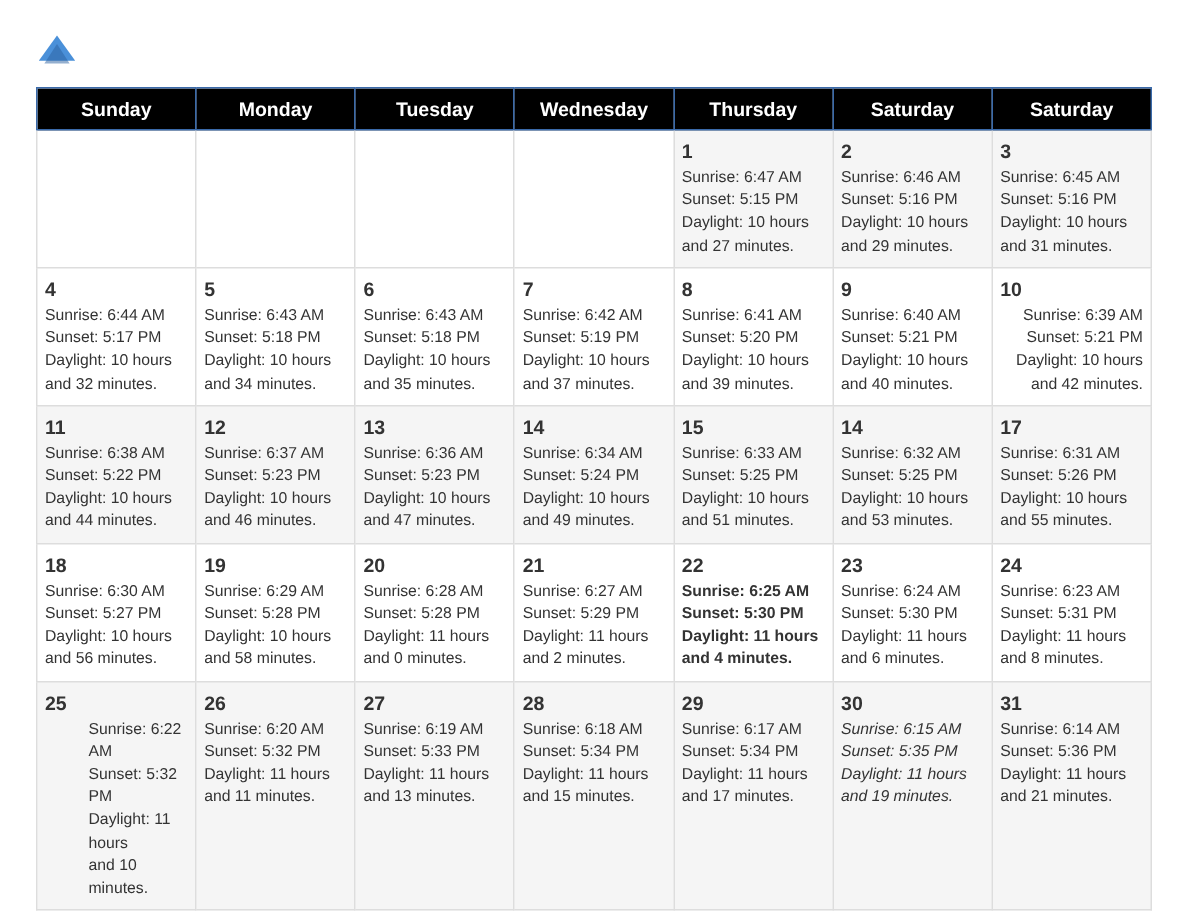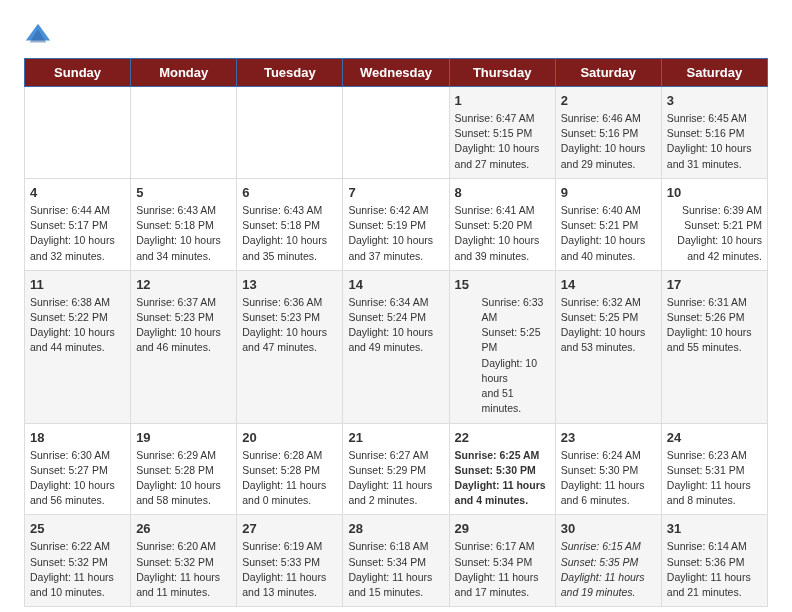--- a/index.html
+++ b/index.html
@@ -37,21 +37,21 @@
     .subtitle {
       font-size: 16px;
       color: #555;
     }
     table {
       width: 100%;
       border-collapse: collapse;
       font-size: 11px;
     }
     thead th {
-      background-color: #7f1d1d;
+      background-color: #000000;
       color: #fff;
       text-align: center;
       padding: 6px 4px;
       font-size: 13px;
       font-weight: bold;
       border: 1px solid #3a6aaa;
     }
     tbody tr {
       border-bottom: 1px solid #ccc;
     }
@@ -217,21 +217,21 @@
         </td>
         <td>
           <span class="day-num">14</span>
           <div class="day-info" style="white-space: pre-line;">Sunrise: 6:34 AM
 Sunset: 5:24 PM
 Daylight: 10 hours
 and 49 minutes.</div>
         </td>
         <td>
           <span class="day-num">15</span>
-          <div class="day-info" style="white-space: pre-line; margin-left: 27px;">Sunrise: 6:33 AM
+          <div class="day-info" style="white-space: pre-line;">Sunrise: 6:33 AM
 Sunset: 5:25 PM
 Daylight: 10 hours
 and 51 minutes.</div>
         </td>
         <td>
           <span class="day-num">14</span>
           <div class="day-info" style="white-space: pre-line;">Sunrise: 6:32 AM
 Sunset: 5:25 PM
 Daylight: 10 hours
 and 53 minutes.</div>
@@ -291,21 +291,21 @@
           <span class="day-num">24</span>
           <div class="day-info" style="white-space: pre-line;">Sunrise: 6:23 AM
 Sunset: 5:31 PM
 Daylight: 11 hours
 and 8 minutes.</div>
         </td>
       </tr>
       <tr>
         <td>
           <span class="day-num">25</span>
-          <div class="day-info" style="white-space: pre-line;">Sunrise: 6:22 AM
+          <div class="day-info" style="white-space: pre-line; margin-left: 29px;">Sunrise: 6:22 AM
 Sunset: 5:32 PM
 Daylight: 11 hours
 and 10 minutes.</div>
         </td>
         <td>
           <span class="day-num">26</span>
           <div class="day-info" style="white-space: pre-line;">Sunrise: 6:20 AM
 Sunset: 5:32 PM
 Daylight: 11 hours
 and 11 minutes.</div>

